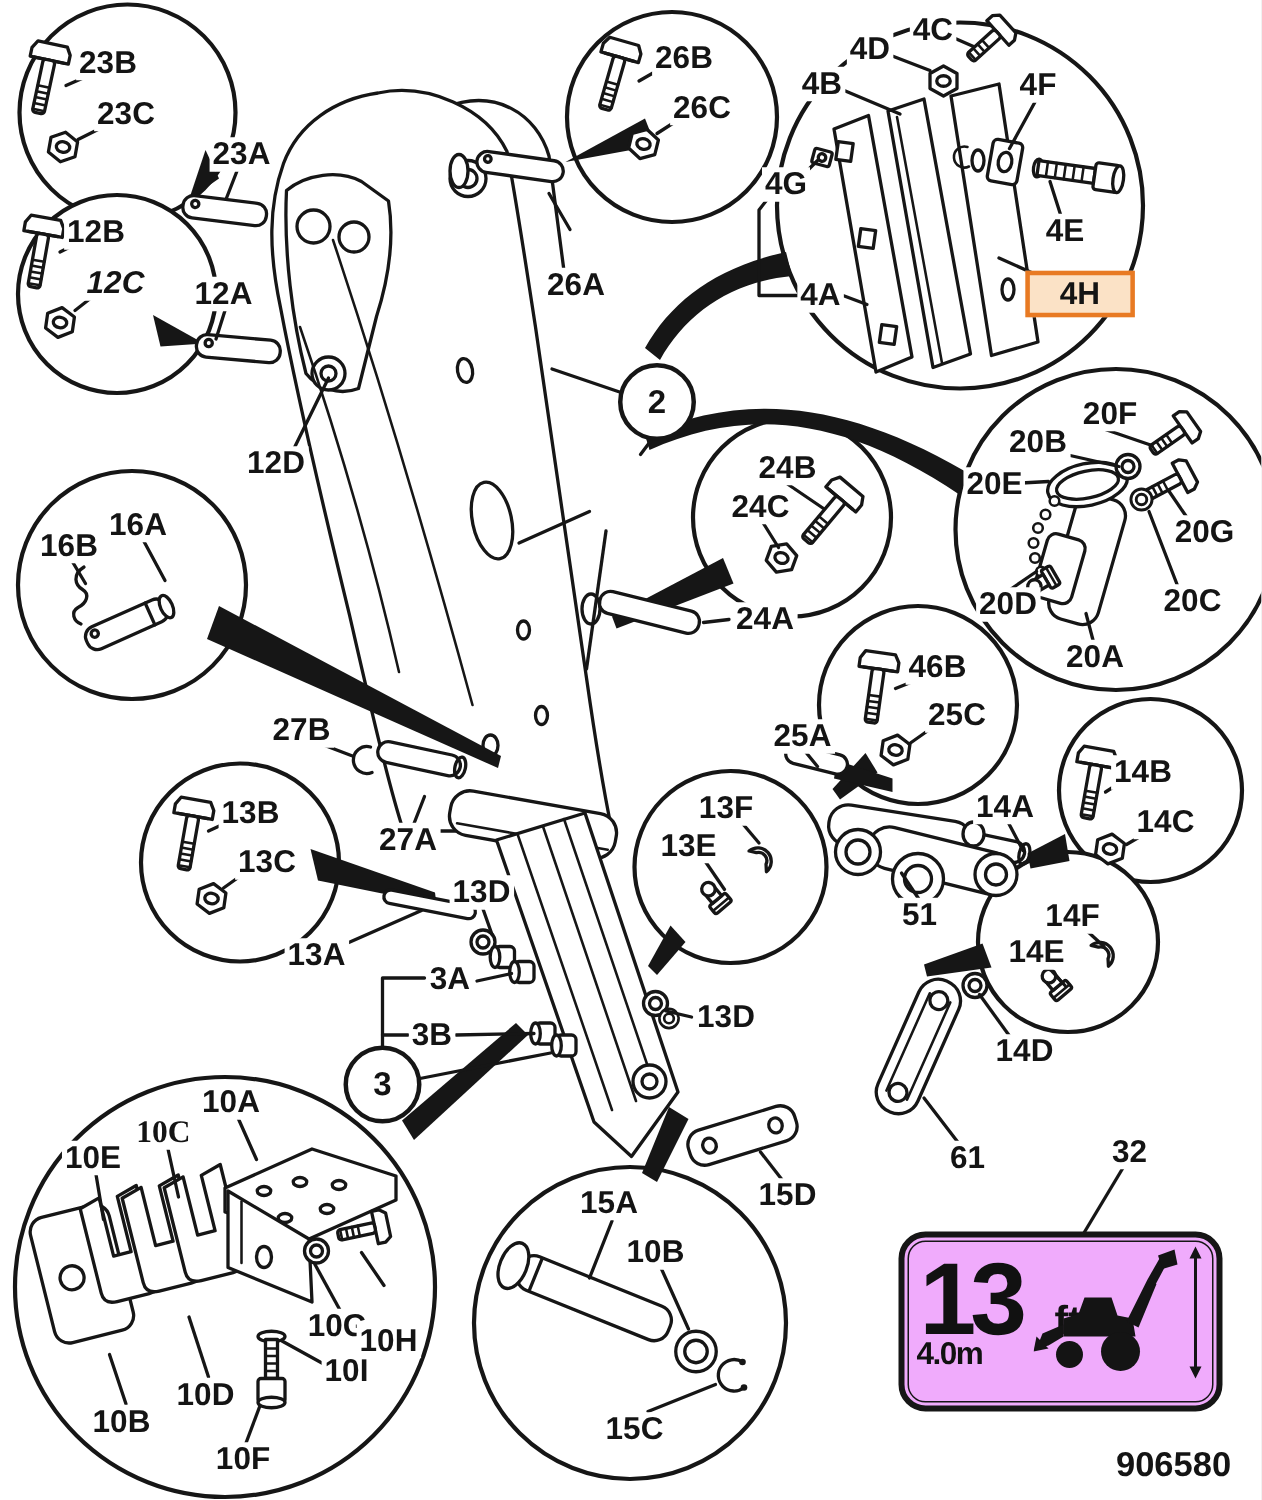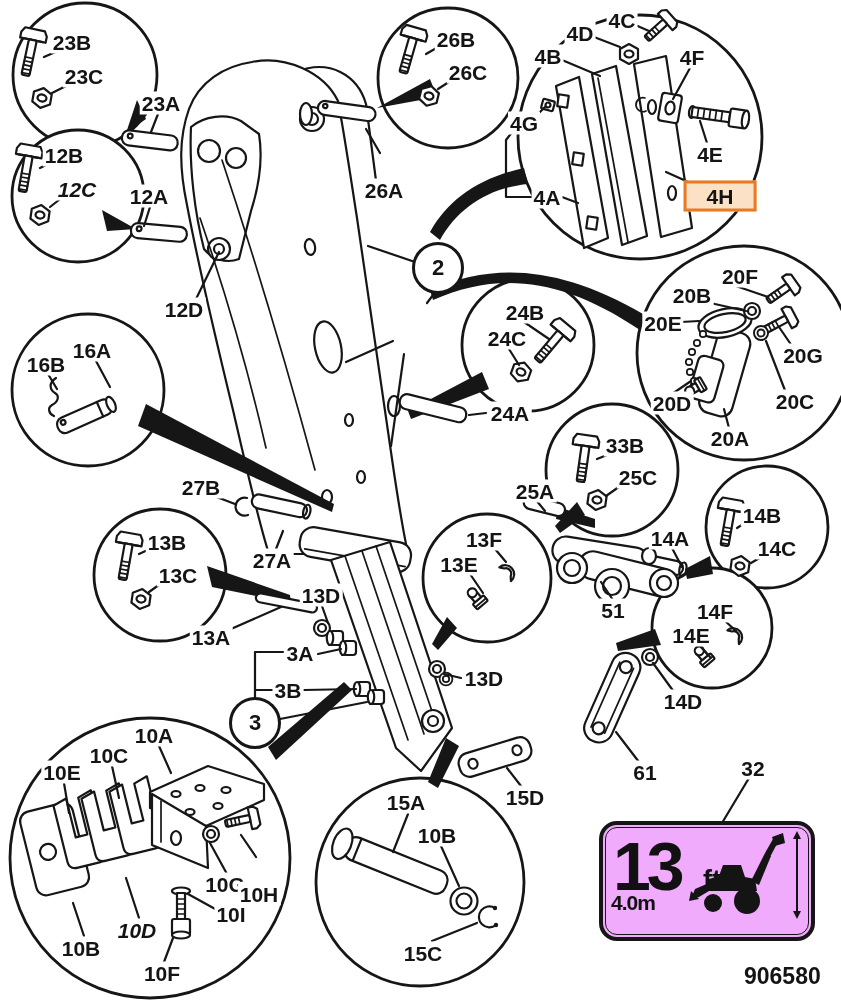--- a/index.html
+++ b/index.html
@@ -461,21 +461,21 @@
       <div class="lbl" style="left: 525px; top: 312px;">24B</div>
       <div class="lbl" style="left: 507px; top: 338px;">24C</div>
       <div class="lbl" style="left: 510px; top: 413px;">24A</div>
       <div class="lbl" style="left: 740px; top: 276px;">20F</div>
       <div class="lbl" style="left: 692px; top: 295px;">20B</div>
       <div class="lbl" style="left: 663px; top: 323px;">20E</div>
       <div class="lbl" style="left: 803px; top: 355px;">20G</div>
       <div class="lbl" style="left: 672px; top: 403px;">20D</div>
       <div class="lbl" style="left: 795px; top: 401px;">20C</div>
       <div class="lbl" style="left: 730px; top: 438px;">20A</div>
-      <div class="lbl" style="left: 625px; top: 445px;">33B</div>
+      <div class="lbl" style="left: 625px; top: 445px;">46B</div>
       <div class="lbl" style="left: 638px; top: 477px;">25C</div>
       <div class="lbl" style="left: 535px; top: 491px;">25A</div>
       <div class="lbl" style="left: 613px; top: 610px;">51</div>
       <div class="lbl" style="left: 670px; top: 538px;">14A</div>
       <div class="lbl" style="left: 762px; top: 515px;">14B</div>
       <div class="lbl" style="left: 777px; top: 548px;">14C</div>
       <div class="lbl" style="left: 715px; top: 611px;">14F</div>
       <div class="lbl" style="left: 691px; top: 635px;">14E</div>
       <div class="lbl" style="left: 683px; top: 701px;">14D</div>
       <div class="lbl" style="left: 645px; top: 772px;">61</div>
@@ -488,24 +488,24 @@
       <div class="lbl" style="left: 300px; top: 653px;">3A</div>
       <div class="lbl" style="left: 288px; top: 690px;">3B</div>
       <div class="lbl" style="left: 484px; top: 539px;">13F</div>
       <div class="lbl" style="left: 459px; top: 564px;">13E</div>
       <div class="lbl" style="left: 484px; top: 678px;">13D</div>
       <div class="lbl" style="left: 406px; top: 802px;">15A</div>
       <div class="lbl" style="left: 437px; top: 835px;">10B</div>
       <div class="lbl" style="left: 423px; top: 953px;">15C</div>
       <div class="lbl" style="left: 525px; top: 797px;">15D</div>
       <div class="lbl" style="left: 154px; top: 735px;">10A</div>
-      <div class="lbl" style="left: 109px; top: 755px;">10C</div>
+      <div class="lbl" style="left: 109px; top: 755px; font-family: Liberation Serif, serif;">10C</div>
       <div class="lbl" style="left: 62px; top: 772px;">10E</div>
       <div class="lbl" style="left: 81px; top: 948px;">10B</div>
-      <div class="lbl" style="left: 137px; top: 930px; font-style: italic;">10D</div>
+      <div class="lbl" style="left: 137px; top: 930px;">10D</div>
       <div class="lbl" style="left: 225px; top: 884px;">10G</div>
       <div class="lbl" style="left: 259px; top: 867px; margin-top: 27px;">10H</div>
       <div class="lbl" style="left: 231px; top: 914px;">10I</div>
       <div class="lbl" style="left: 162px; top: 973px;">10F</div>
       <div class="lbl" style="left: 753px; top: 768px;">32</div>
       <div class="balloon" style="left: 438px; top: 268px; width: 46px; height: 46px;">2</div>
       <div class="balloon" style="left: 255px; top: 723px; width: 46px; height: 46px;">3</div>
     </div>
 
 <div class="badge">

